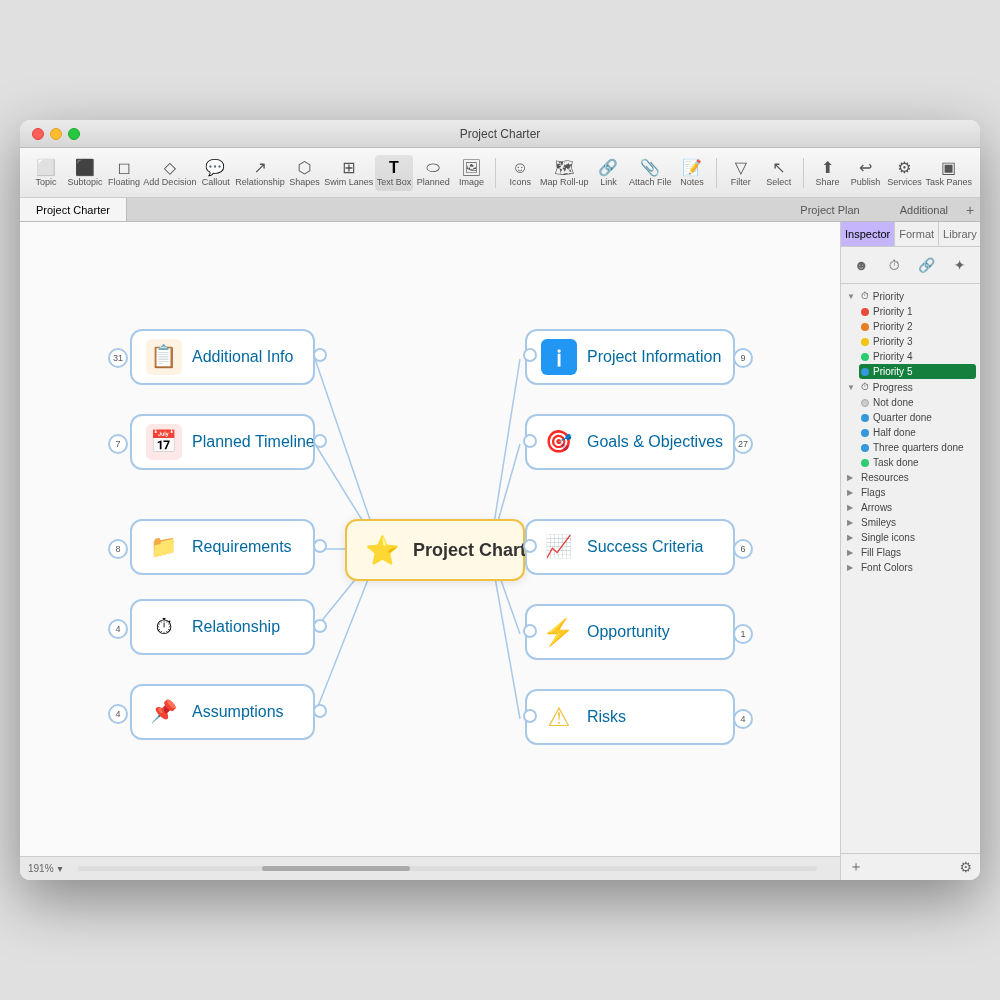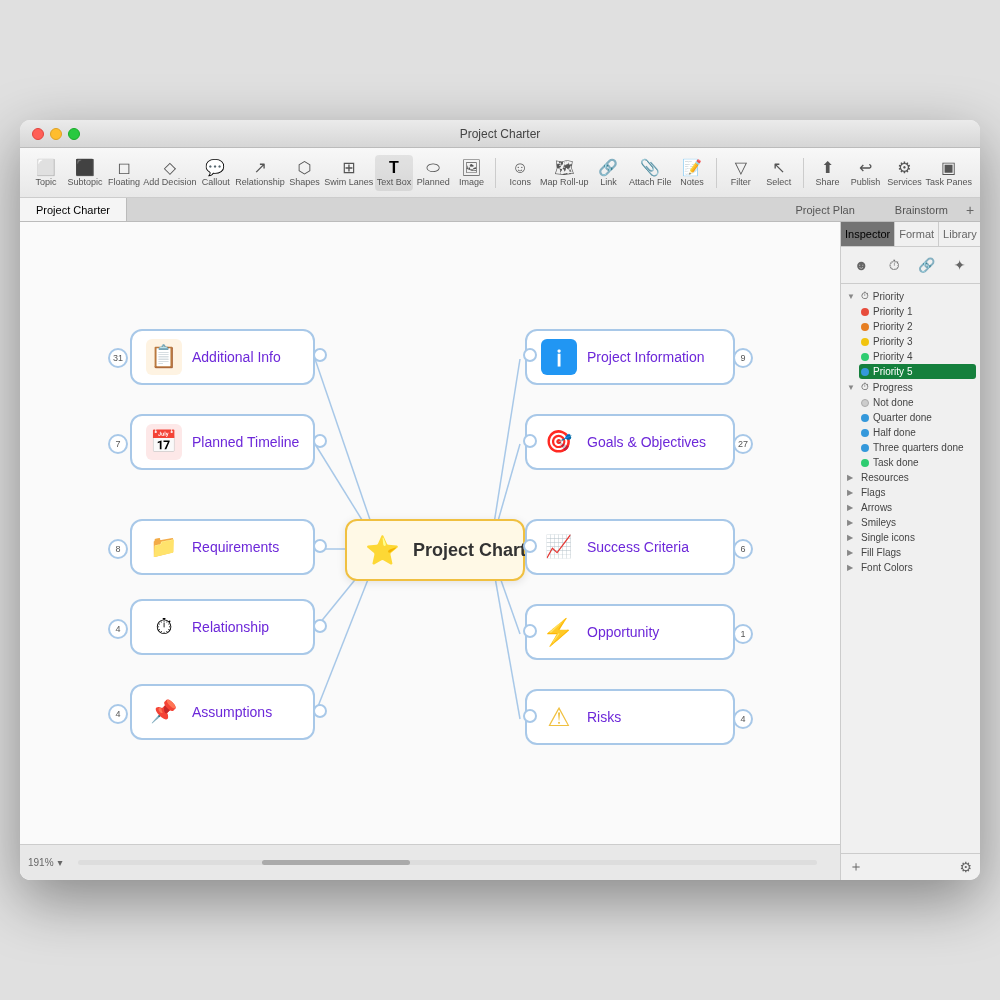--- a/index.html
+++ b/index.html
@@ -167,22 +167,22 @@
     .node-icon {
       width: 36px;
       height: 36px;
       display: flex;
       align-items: center;
       justify-content: center;
       font-size: 20px;
       flex-shrink: 0;
     }
     .node-label {
-      font-size: 14px;
-      color: #6d28d9;
+      font-size: 16px;
+      color: #0369a1;
       font-weight: 500;
       white-space: nowrap;
     }
     
     .node-center {
       position: absolute;
       background: #fff9e6;
       border: 2px solid #f0c040;
       border-radius: 12px;
       display: flex;
@@ -236,21 +236,21 @@
       flex: 1;
       padding: 6px 4px;
       font-size: 11px;
       text-align: center;
       cursor: pointer;
       color: #666;
       border-right: 1px solid #ccc;
     }
     .sidebar-tab:last-child { border-right: none; }
     .sidebar-tab.active {
-      background: #737373;
+      background: #c4b5fd;
       color: #000;
       font-weight: 500;
     }
     .sidebar-icons {
       display: flex;
       justify-content: space-around;
       padding: 6px 4px;
       border-bottom: 1px solid #ccc;
     }
     .sidebar-icon-btn {
@@ -412,21 +412,21 @@
     <div class="toolbar-item">
       <span class="toolbar-icon">▣</span>
       <span class="toolbar-label">Task Panes</span>
     </div>
   </div>
 
   <div class="tabbar">
     <div class="tab active">Project Charter</div>
     <div class="tab-sections">
       <div class="tab-section">Project Plan</div>
-      <div class="tab-section">Brainstorm</div>
+      <div class="tab-section">Additional</div>
     </div>
     <div style="width:20px;height:100%;display:flex;align-items:center;justify-content:center;cursor:pointer;font-size:14px;color:#666;">+</div>
   </div>
 
   <div class="main-area">
 
     <div class="canvas">
       <div class="canvas-content">
         <div class="diagram">
 
@@ -524,21 +524,21 @@
           <div class="node" style="left:455px; top:398px; width:210px; height:56px;">
             <div class="node-icon" style="font-size:26px; color:#f0c040;">⚠</div>
             <span class="node-label">Risks</span>
           </div>
           <div class="badge" style="left:663px; top:418px;">4</div>
           <div class="badge" style="left:453px; top:418px; width:14px; height:14px; border-radius:50%; background:white; border:2px solid #a8c8e8;"></div>
 
         </div>
       </div>
 
-      <div style="position:absolute; bottom:0; left:0; right:0; height:36px; background:#e8e8e8; border-top:1px solid #ccc; display:flex; align-items:center; padding:0 8px; font-size:10px; color:#666;">
+      <div style="position:absolute; bottom:0; left:0; right:0; height:24px; background:#e8e8e8; border-top:1px solid #ccc; display:flex; align-items:center; padding:0 8px; font-size:10px; color:#666;">
         <span>191%</span>
         <span style="margin-left:4px;">▾</span>
         <div style="flex:1; height:5px; background:#ddd; border-radius:3px; margin:0 15px; position:relative;">
           <div style="position:absolute; left:25%; width:20%; height:100%; background:#aaa; border-radius:3px;"></div>
         </div>
       </div>
     </div>
 
     <div class="sidebar">
 

